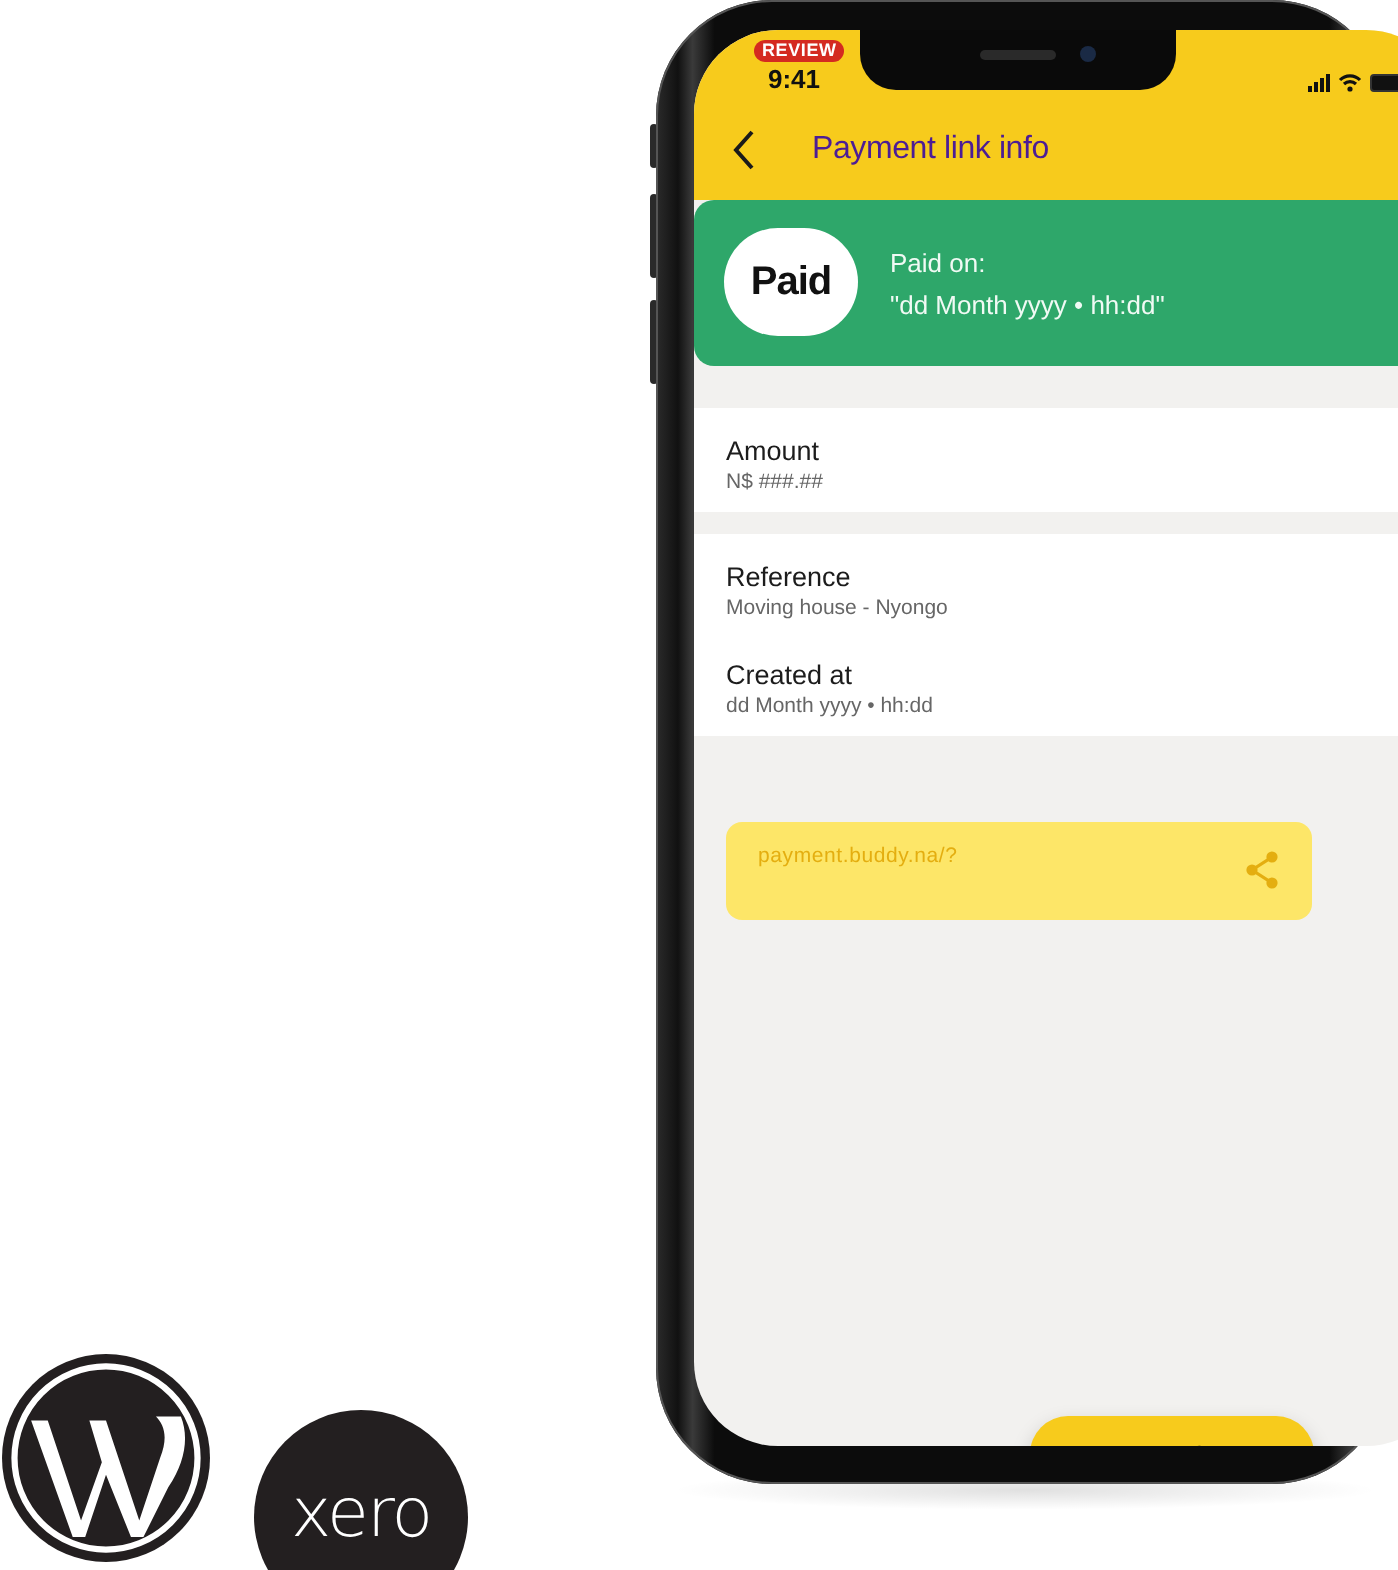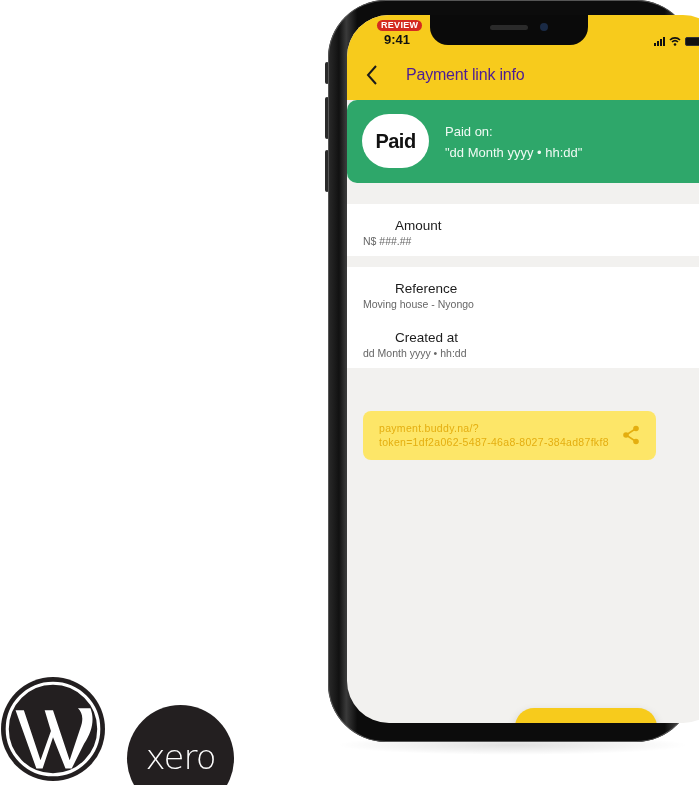--- a/index.html
+++ b/index.html
@@ -117,21 +117,21 @@
     position: absolute; left: 98px; top: 24px; color: #f0faf4; font-size: 13px;
   }
   .paid-on-date {
     position: absolute; left: 98px; top: 45px; color: #f0faf4; font-size: 13px;
   }
 
   .info-card {
     position: absolute; left: 0; width: 100%; height: 52px; background: #fff;
   }
   .info-card .label {
-    position: absolute; left: 16px; top: 14px; font-size: 13.5px; color: #1c1c1c; margin-left: 32px;
+    position: absolute; left: 16px; top: 14px; font-size: 13.5px; color: #1c1c1c;
   }
   .info-card .value {
     position: absolute; left: 16px; top: 31px; font-size: 10.5px; color: #666;
   }
   .card-amount { top: 189px; }
   .card-reference { top: 252px; }
   .card-created { top: 301px; }
 
   .link-box {
     position: absolute; left: 16px; top: 396px; width: 293px; height: 49px;
@@ -218,21 +218,20 @@
     <span class="value">Moving house - Nyongo</span>
   </div>
   <div class="info-card card-created">
     <span class="label">Created at</span>
     <span class="value">dd Month yyyy  •  hh:dd</span>
   </div>
 
   <div class="link-box">
     <div class="link-text">
       <div>payment.buddy.na/?</div>
-      <div>token=1df2a062-5487-46a8-8027-384ad87fkf8</div>
     </div>
     <svg class="share-icon" viewBox="0 0 18 20">
       <circle cx="14" cy="3.5" r="2.8" fill="#e4ae10"></circle>
       <circle cx="4" cy="10" r="2.8" fill="#e4ae10"></circle>
       <circle cx="14" cy="16.5" r="2.8" fill="#e4ae10"></circle>
       <path d="M14 3.5 L4 10 L14 16.5" stroke="#e4ae10" stroke-width="1.6" fill="none"></path>
     </svg>
   </div>
 
   <button class="action-btn btn-viewqr">VIEW QR</button>

